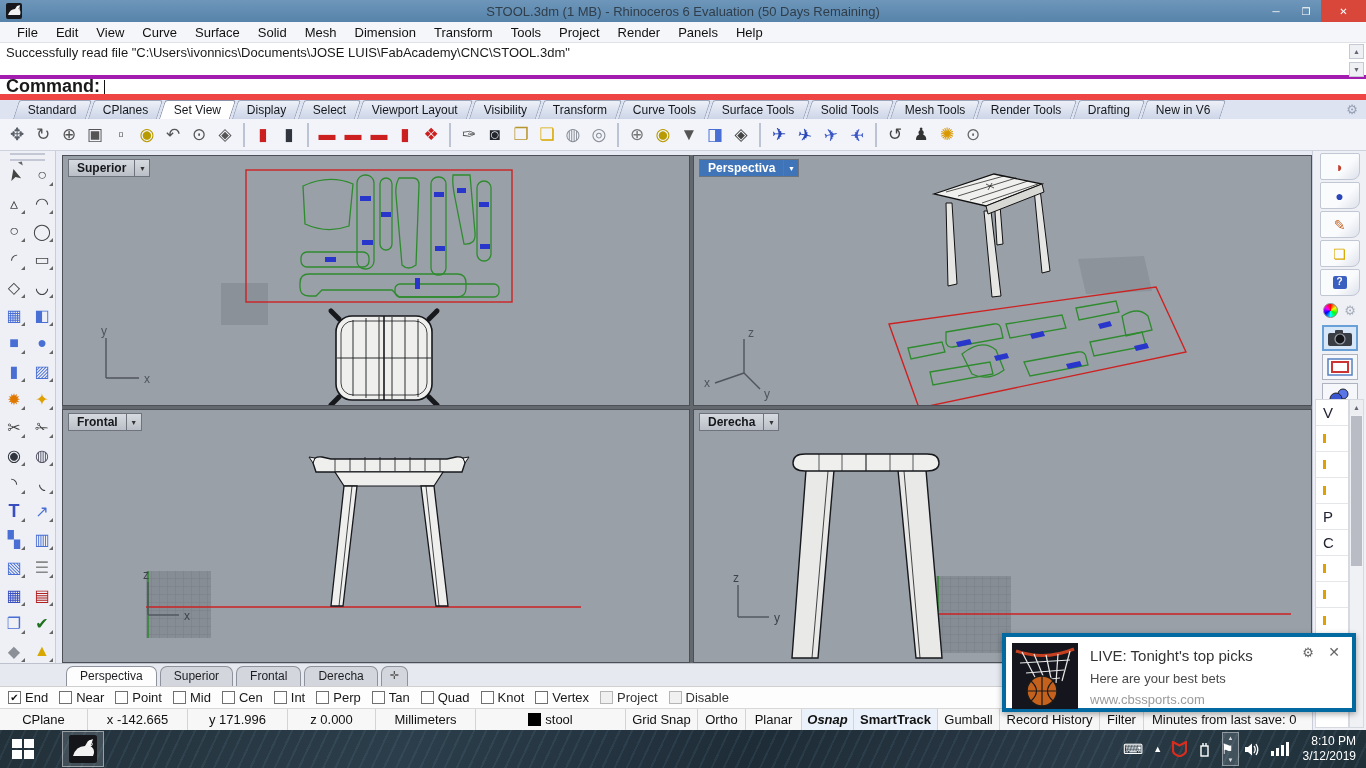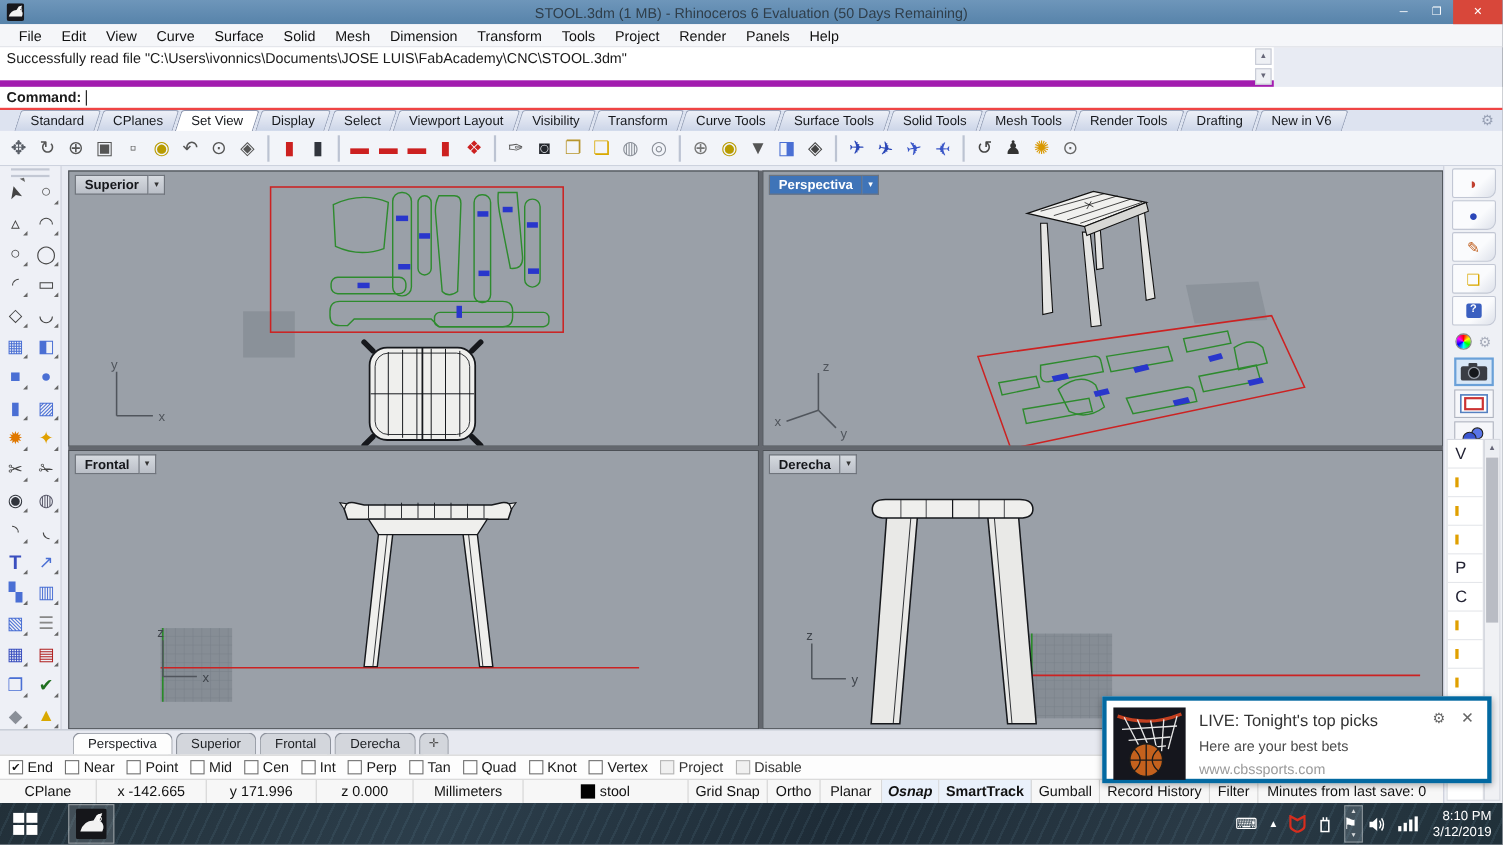--- a/index.html
+++ b/index.html
@@ -12,24 +12,24 @@
   .win-title{position:absolute;left:0;right:0;text-align:center;font-size:13px;color:#2f3e4a;pointer-events:none}
   .win-controls{margin-left:auto;display:flex;height:100%;z-index:2}
   .win-btn{width:30px;height:100%;display:flex;align-items:center;justify-content:center;color:#fff;font-size:10px}
   .win-btn[data-name="close-button"]{width:45px;background:#d8473a}
 
   
   .menubar{position:absolute;left:0;top:22px;width:1366px;height:21px;background:#f5f6f9;border-bottom:1px solid #e0e2e8;display:flex;align-items:center;padding-left:8px}
   .menu-item{font-size:13px;padding:2px 9px;color:#111}
 
   
-  .cmdhist{position:absolute;left:0;top:43px;width:1158px;height:36px;background:#fff;border-bottom:6px solid #a21caf;padding:1px 6px;font-size:13px;line-height:17px}
+  .cmdhist{position:absolute;left:0;top:43px;width:1366px;height:36px;background:#fff;border-bottom:4px solid #a21caf;padding:1px 6px;font-size:13px;line-height:17px}
   .cmd-scroll{position:absolute;right:2px;top:1px;width:15px;height:33px;display:flex;flex-direction:column;justify-content:space-between}
   .cmd-scroll span{display:block;height:15px;background:#eef0f4;border:1px solid #c5c9d4;color:#667;font-size:7px;text-align:center;line-height:13px}
-  .cmdline{position:absolute;left:0;top:79px;width:1366px;height:21px;background:#fff;border-bottom:2px solid #ef4444;display:flex;align-items:center;padding-left:6px;font-size:13px}
+  .cmdline{position:absolute;left:0;top:79px;width:1366px;height:21px;background:#fff;border-bottom:6px solid #ef4444;display:flex;align-items:center;padding-left:6px;font-size:18px}
   .cmdline b{font-weight:bold}
   .caret{display:inline-block;width:1px;height:14px;background:#111;margin-left:4px}
 
   
   .tabsrow{position:absolute;left:0;top:100px;width:1366px;height:19px;background:#dde3f0;display:flex;align-items:flex-end;padding-left:16px}
   .ttab{height:19px;transform:skewX(-18deg);border:1px solid #9aa4ba;border-bottom:none;background:linear-gradient(#edf0f7,#ccd5e8);margin-right:2px;border-radius:3px 3px 0 0}
   .ttab.active{background:#fff;border-color:#8a94ac}
   .ttab span{display:block;transform:skewX(18deg);font-size:12px;padding:2px 11px;color:#16181c;white-space:nowrap}
   .tabs-gear{margin-left:auto;margin-right:8px;align-self:center;color:#97a0b4;font-size:13px}
 

